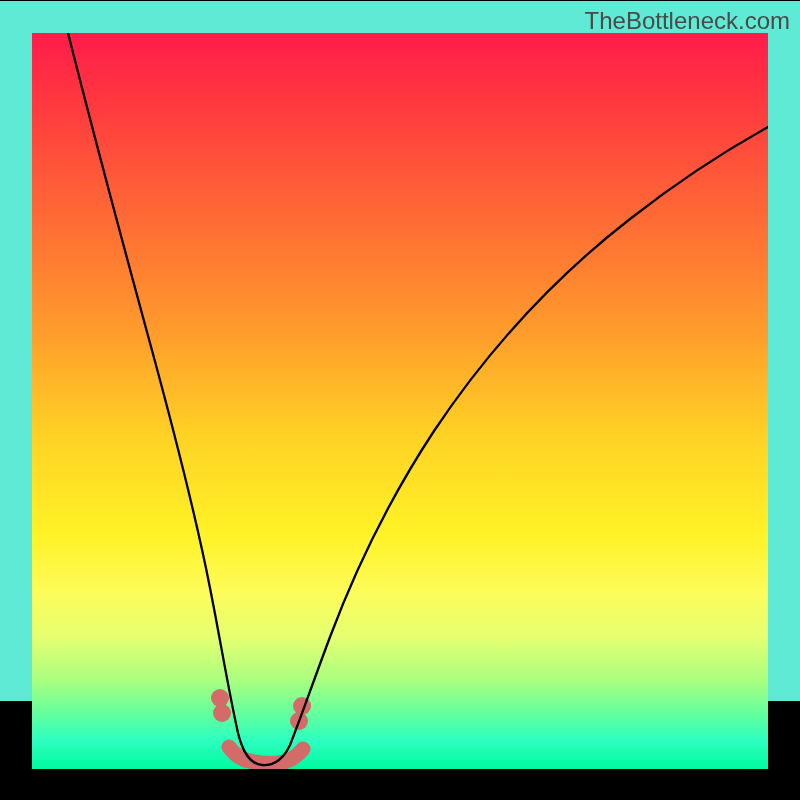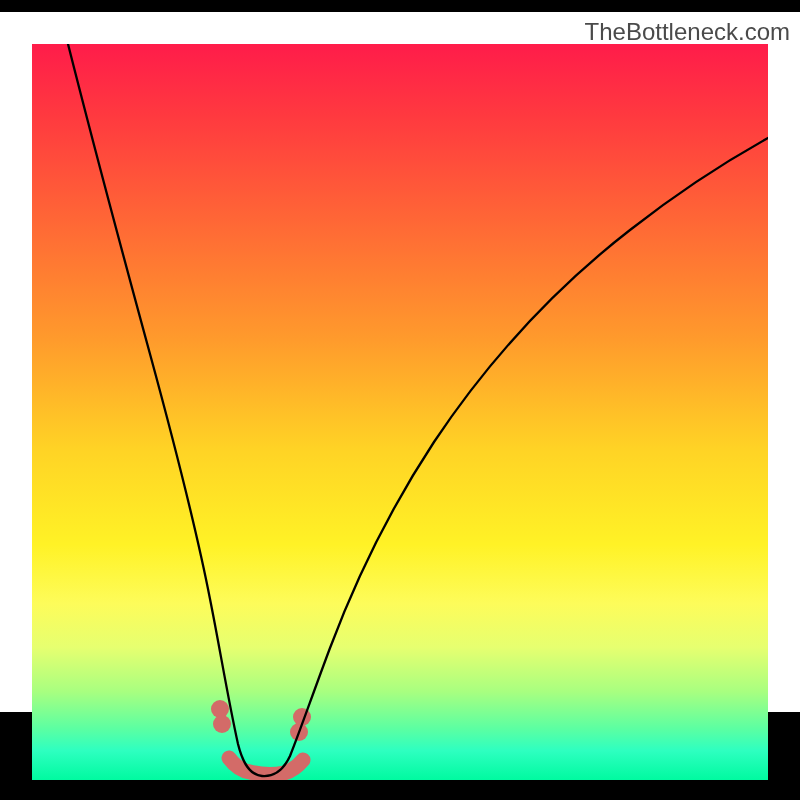--- a/index.html
+++ b/index.html
@@ -6,23 +6,23 @@
     margin: 0;
     padding: 0;
     width: 800px;
     height: 800px;
     background: #000;
     overflow: hidden;
     font-family: Arial, Helvetica, sans-serif;
   }
   .frame {
     position: absolute;
-    left: 0; top: 12px;
+    left: 0; top: 1px;
     width: 800px; height: 700px;
-    background: #ffffff;
+    background: #5eead4;
   }
   .plot-area {
     position: absolute;
     left: 32px;
     top: 32px;
     width: 736px;
     height: 736px;
     background: linear-gradient(to bottom,
       #ff1c4a 0%,
       #ff3a3f 10%,

